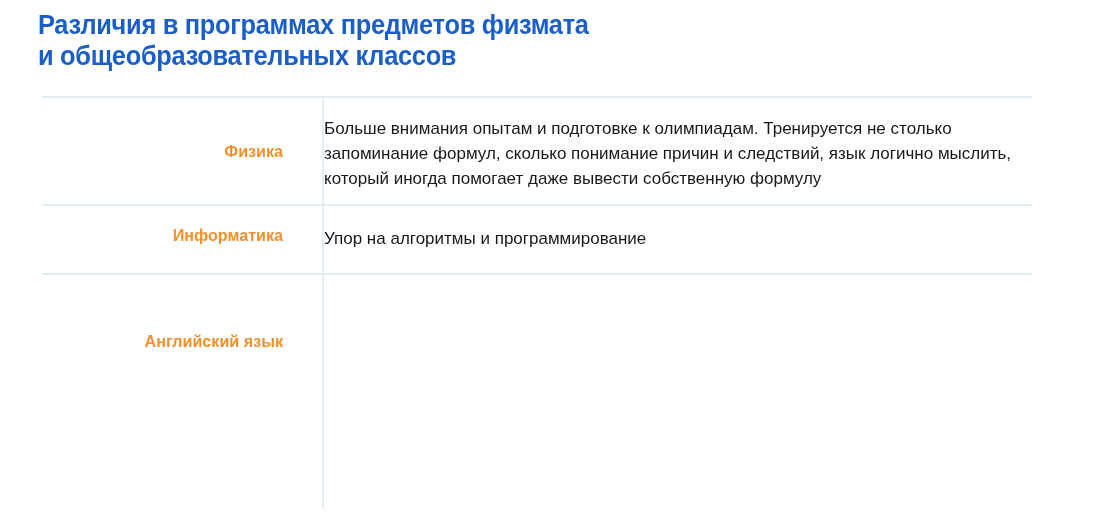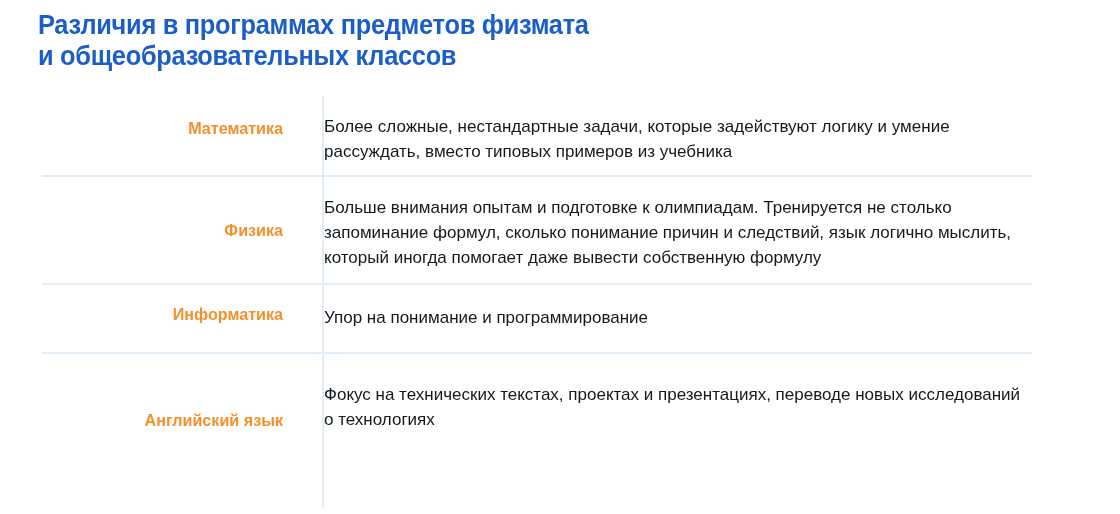--- a/index.html
+++ b/index.html
@@ -111,36 +111,31 @@
 
   <div id="title-block">
     <div class="title-line">Различия в программах предметов физмата</div>
     <div class="title-line">и общеобразовательных классов</div>
   </div>
 
   <div id="table">
 
     <div class="vrule"></div>
 
-    <div class="row r1 first">
-      <div class="row-label">Математика</div>
-      <div class="row-desc">Более сложные, нестандартные задачи, которые задействуют логику и умение рассуждать, вместо типовых примеров из учебника</div>
-    </div>
 
     <div class="row r2">
       <div class="row-label">Физика</div>
       <div class="row-desc">Больше внимания опытам и подготовке к олимпиадам. Тренируется не столько запоминание формул, сколько понимание причин и следствий, язык логично мыслить, который иногда помогает даже вывести собственную формулу</div>
     </div>
 
     <div class="row r3">
       <div class="row-label">Информатика</div>
-      <div class="row-desc">Упор на понимание и программирование</div>
+      <div class="row-desc">Упор на алгоритмы и программирование</div>
     </div>
 
 
     <div class="row r5">
       <div class="row-label">Английский язык</div>
-      <div class="row-desc">Фокус на технических текстах, проектах и презентациях, переводе новых исследований о технологиях</div>
     </div>
 
   </div>
 
 </div>
 
 </body></html>

